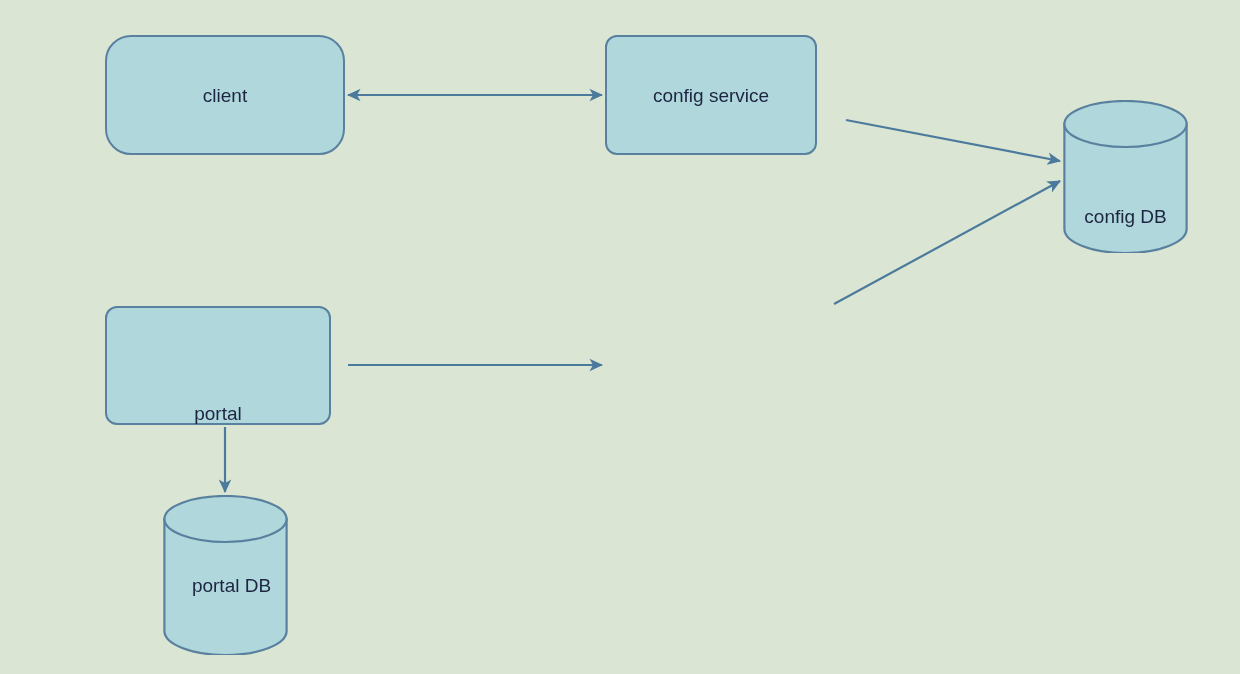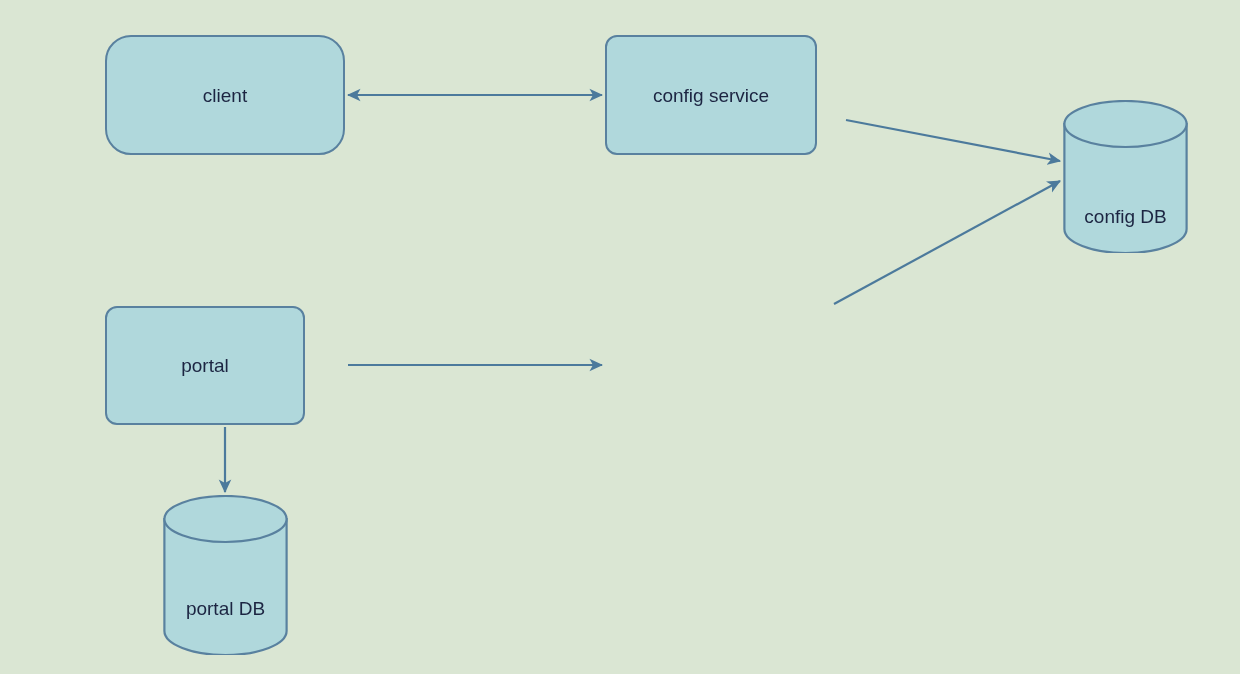--- a/index.html
+++ b/index.html
@@ -86,34 +86,34 @@
   </svg>
 
   <div class="node box" style="left:105px; top:35px; width:240px; height:120px;border-radius:26px;">
     <span class="node-label">client</span>
   </div>
 
   <div class="node box" style="left:605px; top:35px; width:212px; height:120px;">
     <span class="node-label">config service</span>
   </div>
 
-  <div class="node box" style="left:105px; top:306px; width:200px; height:119px;">
+  <div class="node box" style="left:105px; top:306px; width:226px; height:119px;align-items:flex-end;">
     <span class="node-label">portal</span>
   </div>
 
 
   <div class="cylinder" style="left:1063px; top:100px; width:125px; height:153px;">
     <svg width="125" height="153" viewBox="0 0 125 153" xmlns="http://www.w3.org/2000/svg">
       <path d="M 1.4 24 L 1.4 129 A 61.1 24 0 0 0 123.6 129 L 123.6 24 Z" fill="#b0d8dc" stroke="#59819f" stroke-width="2.2"></path>
       <ellipse cx="62.5" cy="24" rx="61.1" ry="23" fill="#b0d8dc" stroke="#59819f" stroke-width="2.2"></ellipse>
     </svg>
     <span class="cyl-label" style="top:90px;margin-top:16px;">config DB</span>
   </div>
 
   <div class="cylinder" style="left:163px; top:495px; width:125px; height:160px;">
     <svg width="125" height="160" viewBox="0 0 125 160" xmlns="http://www.w3.org/2000/svg">
       <path d="M 1.4 24 L 1.4 136 A 61.1 24 0 0 0 123.6 136 L 123.6 24 Z" fill="#b0d8dc" stroke="#59819f" stroke-width="2.2"></path>
       <ellipse cx="62.5" cy="24" rx="61.1" ry="23" fill="#b0d8dc" stroke="#59819f" stroke-width="2.2"></ellipse>
     </svg>
-    <span class="cyl-label" style="top:103px;">portal DB</span>
+    <span class="cyl-label" style="top:80px;padding-left:6px;">portal DB</span>
   </div>
 
 </div>
 
 </body></html>

